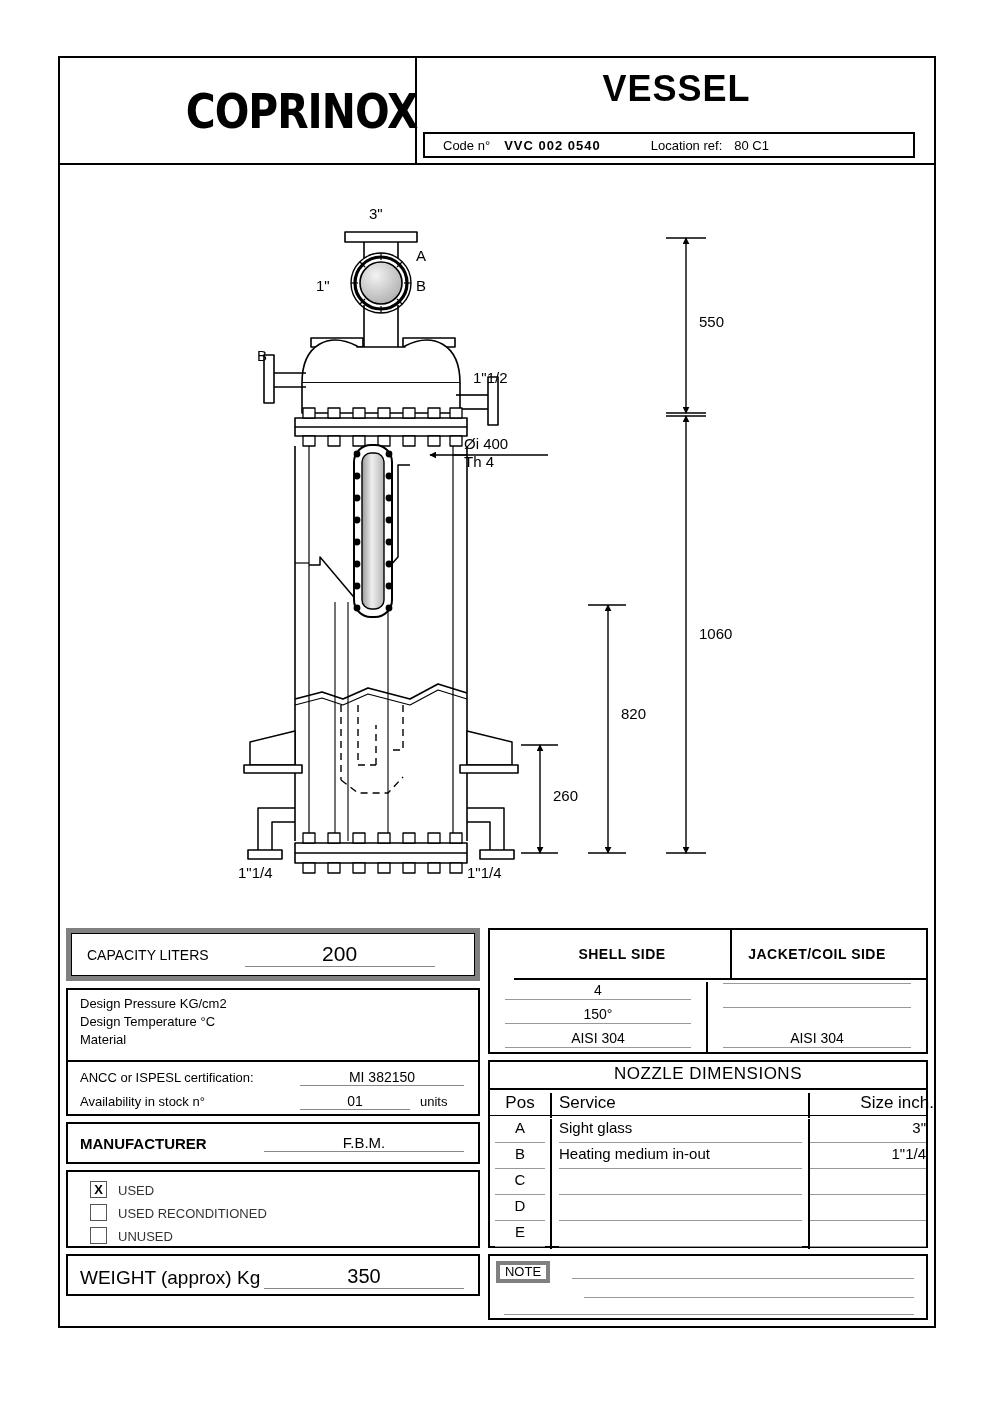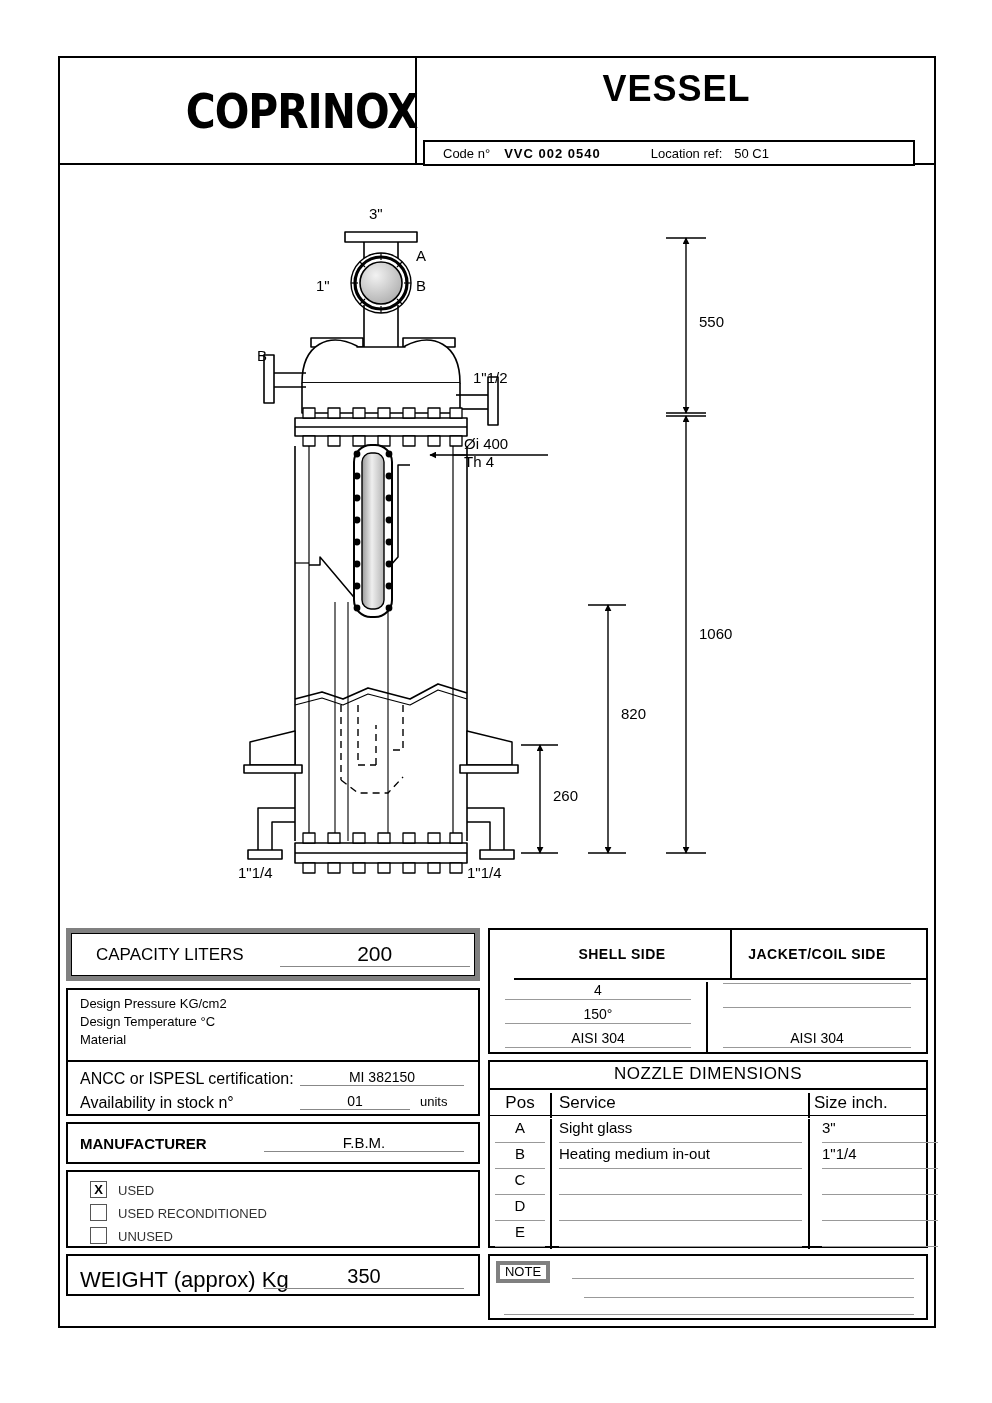--- a/index.html
+++ b/index.html
@@ -18,21 +18,21 @@
              border-right:2px solid #000;box-sizing:border-box;
              display:flex;align-items:center;justify-content:flex-end;}
   #logo-text{font-weight:bold;font-size:40px;letter-spacing:-1px;
              font-family:"DejaVu Sans",sans-serif;
              transform:scaleY(1.18) scaleX(1.02);}
   #title-cell{position:absolute;left:417px;top:56px;width:519px;height:127px;}
   #vessel-title{position:absolute;left:0;top:12px;width:519px;text-align:center;
                 font-size:36px;font-weight:bold;letter-spacing:1px;}
   #code-strip{position:absolute;left:6px;top:76px;width:492px;height:26px;
               border:2px solid #000;box-sizing:border-box;background:#fff;
-              display:flex;align-items:center;font-size:13px;margin-top:8px;}
+              display:flex;align-items:center;font-size:13px;}
   #code-strip .lbl{margin-left:18px;}
   #code-strip .val{margin-left:14px;font-weight:bold;letter-spacing:1px;}
   #code-strip .lbl2{margin-left:50px;}
   #code-strip .val2{margin-left:12px;}
 
   
   #draw{position:absolute;left:58px;top:165px;width:878px;height:755px;overflow:hidden;}
   #draw svg{display:block;}
   .dimtxt{position:absolute;font-size:15px;}
   .nozlbl{position:absolute;font-size:15px;}
@@ -40,40 +40,40 @@
   
   #lower{position:absolute;left:58px;top:920px;width:878px;height:408px;}
 
   .box{position:absolute;border:2px solid #000;box-sizing:border-box;background:#fff;}
 
   
   #cap-outer{left:8px;top:8px;width:414px;height:53px;border:5px solid #808080;
              box-sizing:border-box;background:#fff;position:absolute;}
   #cap-inner{position:absolute;left:0;top:0;right:0;bottom:0;border:1px solid #000;
              display:flex;align-items:center;}
-  #cap-label{margin-left:24px;font-size:17px;}
+  #cap-label{margin-left:15px;font-size:14px;}
   .ul-val{border-bottom:1.5px solid #888;text-align:center;font-weight:normal;}
 
   #design-box{left:8px;top:68px;width:414px;height:82px;}
   #design-box .line{position:absolute;left:12px;font-size:13px;}
 
   #cert-box{left:8px;top:140px;width:414px;height:56px;}
-  #cert-box .line{position:absolute;left:12px;font-size:16px;}
+  #cert-box .line{position:absolute;left:12px;font-size:13px;}
 
   #manu-box{left:8px;top:202px;width:414px;height:42px;}
   #manu-lab{position:absolute;left:12px;top:11px;font-size:15px;font-weight:bold;}
 
   #cond-box{left:8px;top:250px;width:414px;height:78px;}
   .chk{position:absolute;width:17px;height:17px;border:1.5px solid #555;
        box-sizing:border-box;font-size:13px;font-weight:bold;text-align:center;
        line-height:15px;background:#fff;}
   .chklbl{position:absolute;font-size:13px;color:#333;}
 
   #weight-box{left:8px;top:334px;width:414px;height:42px;}
-  #weight-lab{position:absolute;left:12px;top:11px;font-size:22px;}
+  #weight-lab{position:absolute;left:12px;top:11px;font-size:19px;}
 
   
   #side-box{left:430px;top:8px;width:440px;height:126px;}
   #side-hdr-l{position:absolute;left:0;top:0;width:50%;height:50px;
               border-right:2px solid #000;border-bottom:2px solid #000;
               box-sizing:border-box;display:flex;align-items:center;justify-content:center;
               font-size:14px;font-weight:bold;letter-spacing:.5px;margin-left:24px;}
   #side-hdr-r{position:absolute;left:50%;top:0;width:50%;height:50px;
               border-bottom:2px solid #000;box-sizing:border-box;
               display:flex;align-items:center;justify-content:center;
@@ -87,21 +87,21 @@
 
   #nozzle-box{left:430px;top:140px;width:440px;height:188px;}
   #noz-title{position:absolute;left:0;top:2px;width:100%;text-align:center;
              font-size:17px;letter-spacing:.5px;}
   #noz-head{position:absolute;left:0;top:26px;width:100%;height:28px;
             border-top:2px solid #000;border-bottom:1.5px solid #000;box-sizing:border-box;padding-left:36px;}
   .nz-c1{position:absolute;left:0;width:62px;box-sizing:border-box;
          border-right:2px solid #000;text-align:center;}
   .nz-c2{position:absolute;left:62px;width:258px;box-sizing:border-box;
          border-right:2px solid #000;padding-left:7px;}
-  .nz-c3{position:absolute;left:324px;width:132px;box-sizing:border-box;text-align:left;}
+  .nz-c3{position:absolute;left:312px;width:132px;box-sizing:border-box;text-align:right;}
   #noz-head .nz-c1,#noz-head .nz-c2,#noz-head .nz-c3{top:3px;height:25px;font-size:17px;}
   .nz-row{position:absolute;left:0;width:100%;height:26px;}
   .nz-row .nz-c1,.nz-row .nz-c2,.nz-row .nz-c3{top:0;height:26px;font-size:15px;}
   .nz-row .cellu{display:block;height:23px;border-bottom:1px solid #999;}
   .nz-c1 .cellu{margin:0 5px;}
   .nz-c2 .cellu{margin-right:6px;}
   .nz-c3 .cellu{margin:0 8px;}
 
   #note-box{left:430px;top:334px;width:440px;height:66px;}
   #note-tag{position:absolute;left:6px;top:5px;width:54px;height:22px;
@@ -120,21 +120,21 @@
   <div id="logo-cell">
     <div id="logo-text">COPRINOX</div>
   </div>
 
   <div id="title-cell">
     <div id="vessel-title">VESSEL</div>
     <div id="code-strip">
       <span class="lbl">Code  n°</span>
       <span class="val">VVC   002   0540</span>
       <span class="lbl2">Location ref:</span>
-      <span class="val2">50 C1</span>
+      <span class="val2">80 C1</span>
     </div>
   </div>
 
   <div id="draw">
     <svg width="878" height="755" viewBox="0 0 878 755">
       <defs>
         <linearGradient id="gl" x1="0" y1="0" x2="1" y2="0">
           <stop offset="0" stop-color="#9a9a9a"></stop>
           <stop offset="0.45" stop-color="#efefef"></stop>
           <stop offset="1" stop-color="#b5b5b5"></stop>

